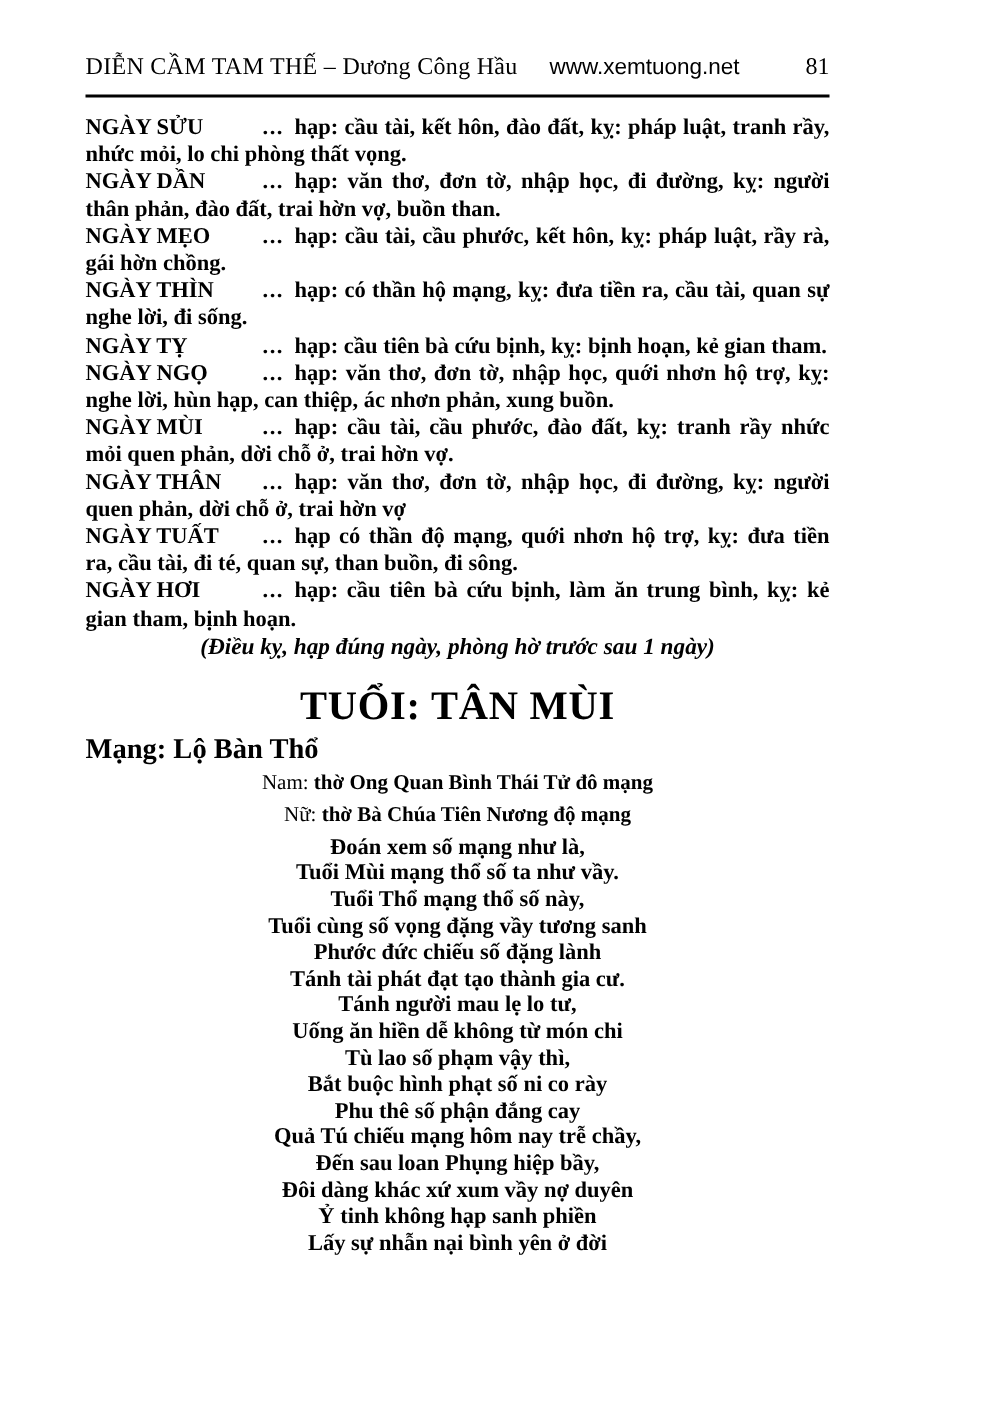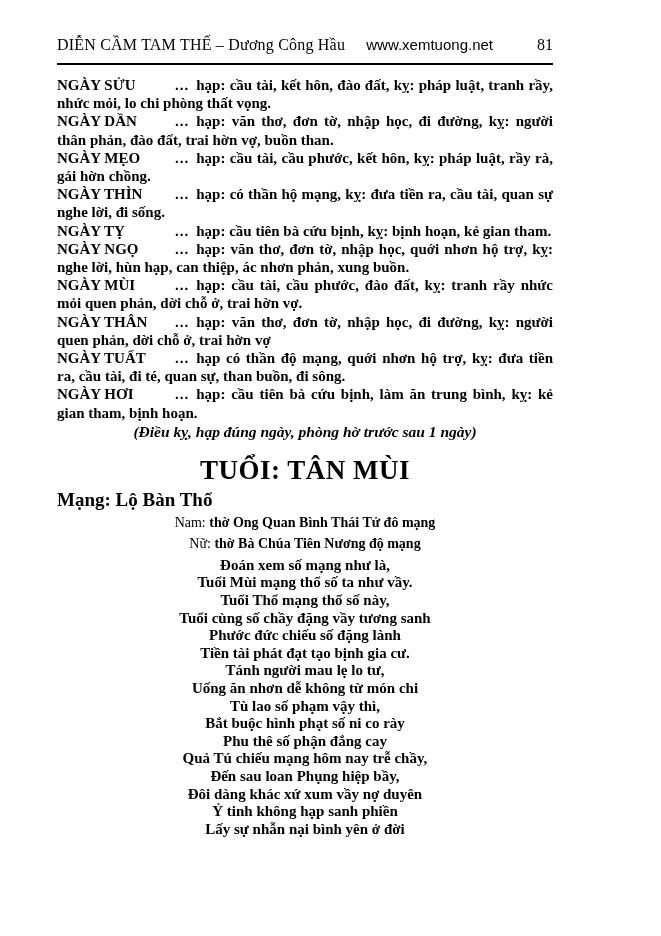--- a/index.html
+++ b/index.html
@@ -115,25 +115,25 @@
 
   <div class="worship-line"><span class="w-label">Nam: </span><span class="w-text">thờ Ong Quan Bình Thái Tử đô mạng</span></div>
 
   <div class="worship-line"><span class="w-label">Nữ: </span><span class="w-text">thờ Bà Chúa Tiên Nương độ mạng</span></div>
 
   <div class="poem">
 
   <div class="poem-line">Đoán xem số mạng như là,</div>
       <div class="poem-line">Tuổi Mùi mạng thổ số ta như vầy.</div>
       <div class="poem-line">Tuổi Thổ mạng thổ số này,</div>
-      <div class="poem-line">Tuổi cùng số chầy đặng vầy tương sanh</div>
+      <div class="poem-line">Tuổi cùng số vọng đặng vầy tương sanh</div>
       <div class="poem-line">Phước đức chiếu số đặng lành</div>
-      <div class="poem-line">Tiền tài phát đạt tạo bịnh gia cư.</div>
+      <div class="poem-line">Tánh tài phát đạt tạo thành gia cư.</div>
       <div class="poem-line">Tánh người mau lẹ lo tư,</div>
-      <div class="poem-line">Uống ăn nhơn dễ không từ món chi</div>
+      <div class="poem-line">Uống ăn hiền dễ không từ món chi</div>
       <div class="poem-line">Tù lao số phạm vậy thì,</div>
       <div class="poem-line">Bắt buộc hình phạt số ni co rày</div>
       <div class="poem-line">Phu thê số phận đắng cay</div>
       <div class="poem-line">Quả Tú chiếu mạng hôm nay trễ chầy,</div>
       <div class="poem-line">Đến sau loan Phụng hiệp bầy,</div>
       <div class="poem-line">Đôi dàng khác xứ xum vầy nợ duyên</div>
       <div class="poem-line">Ỷ tinh không hạp sanh phiền</div>
       <div class="poem-line">Lấy sự nhẫn nại bình yên ở đời</div>
     </div>
 

